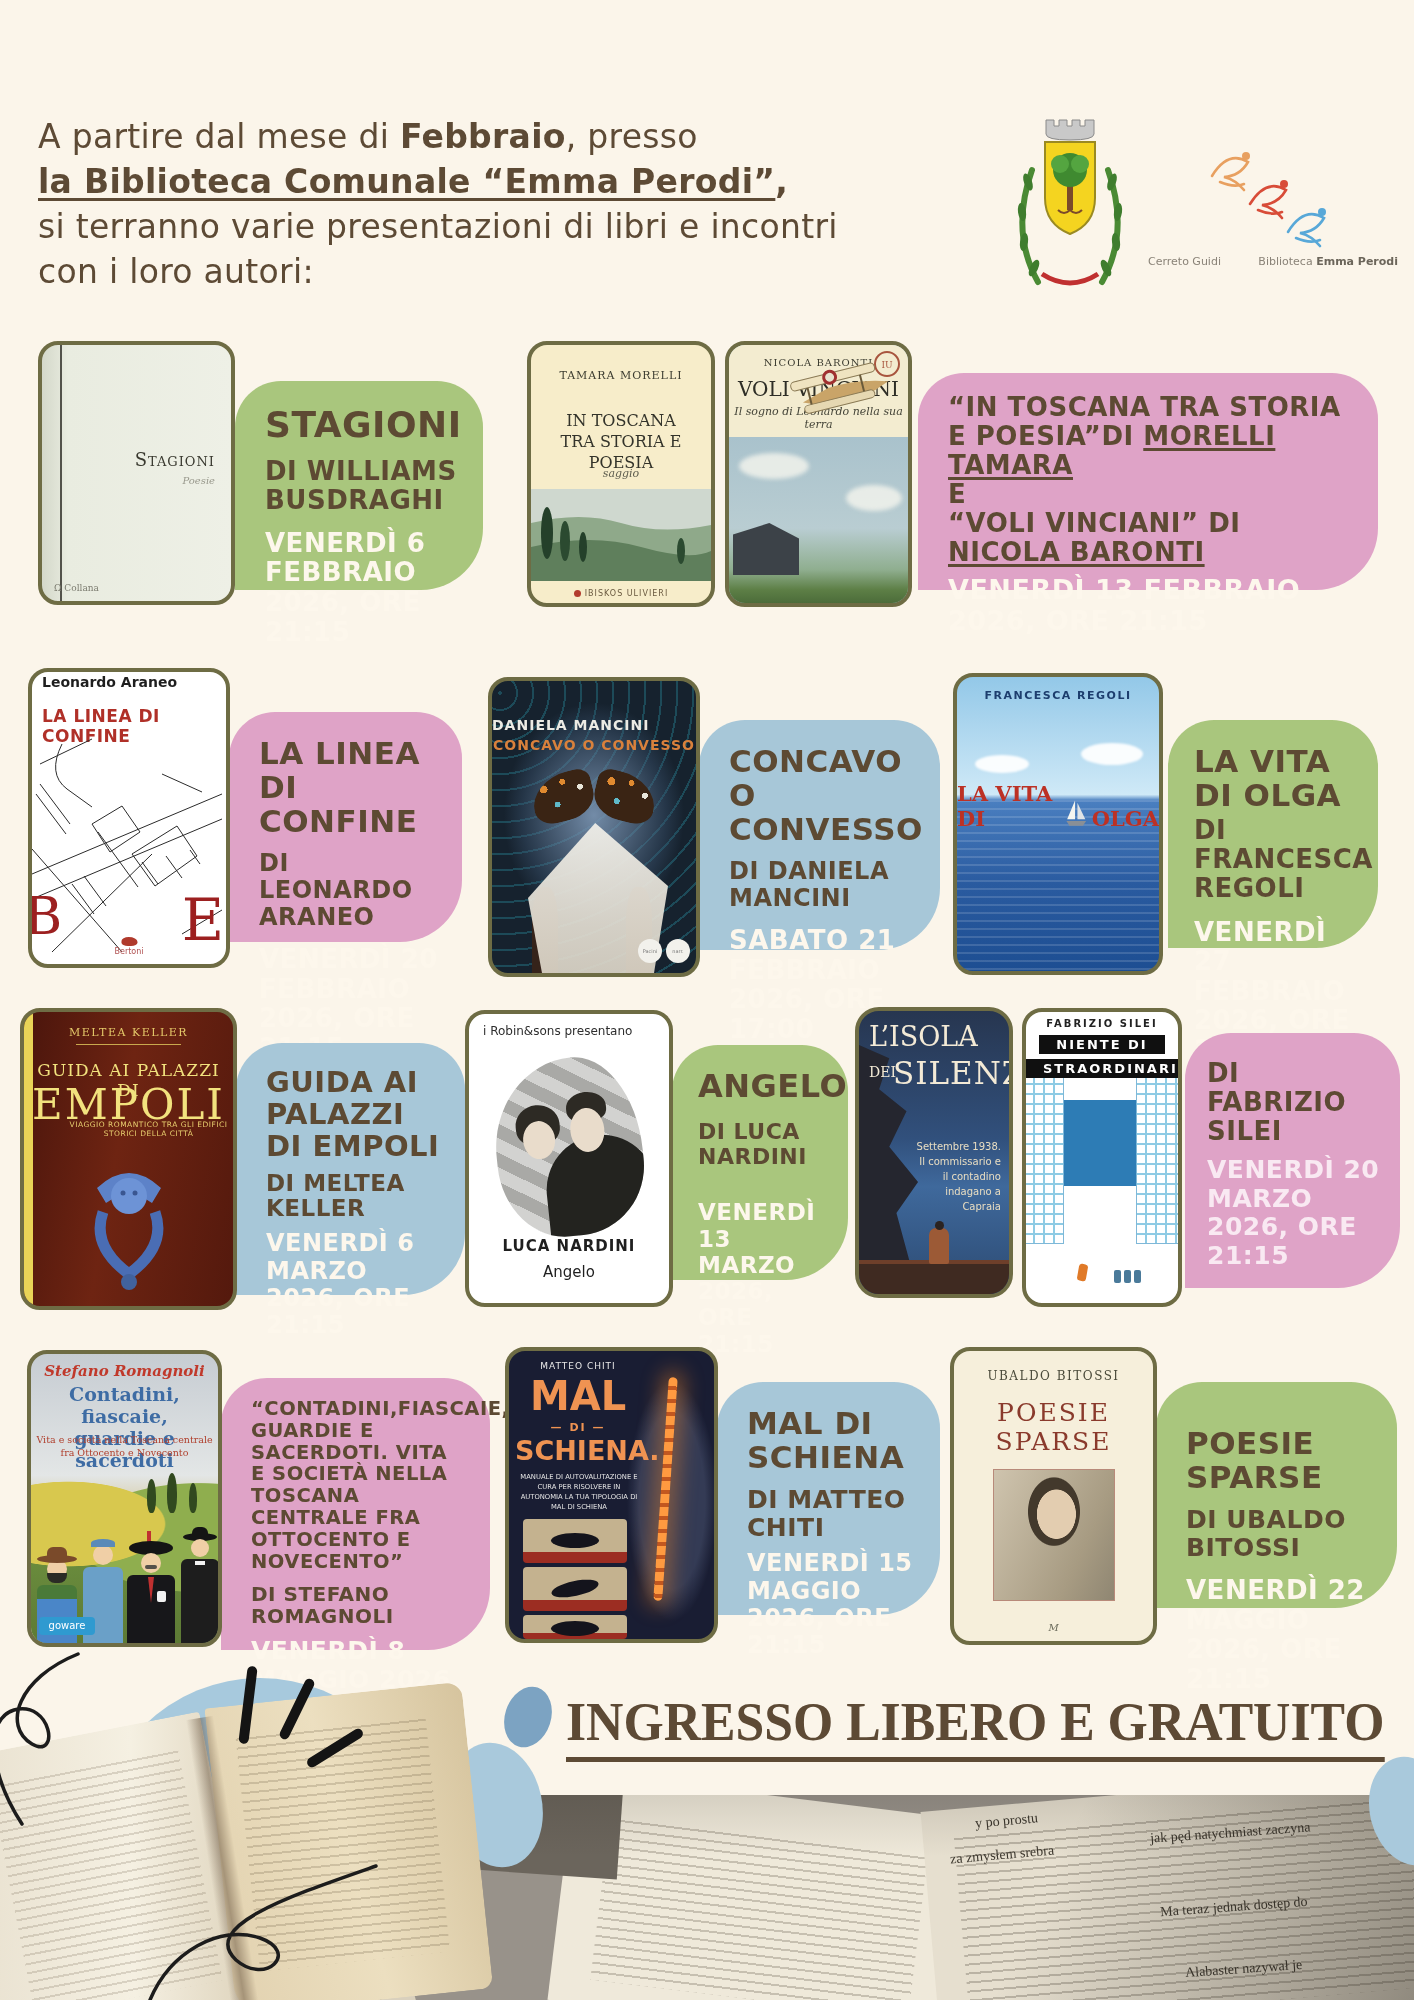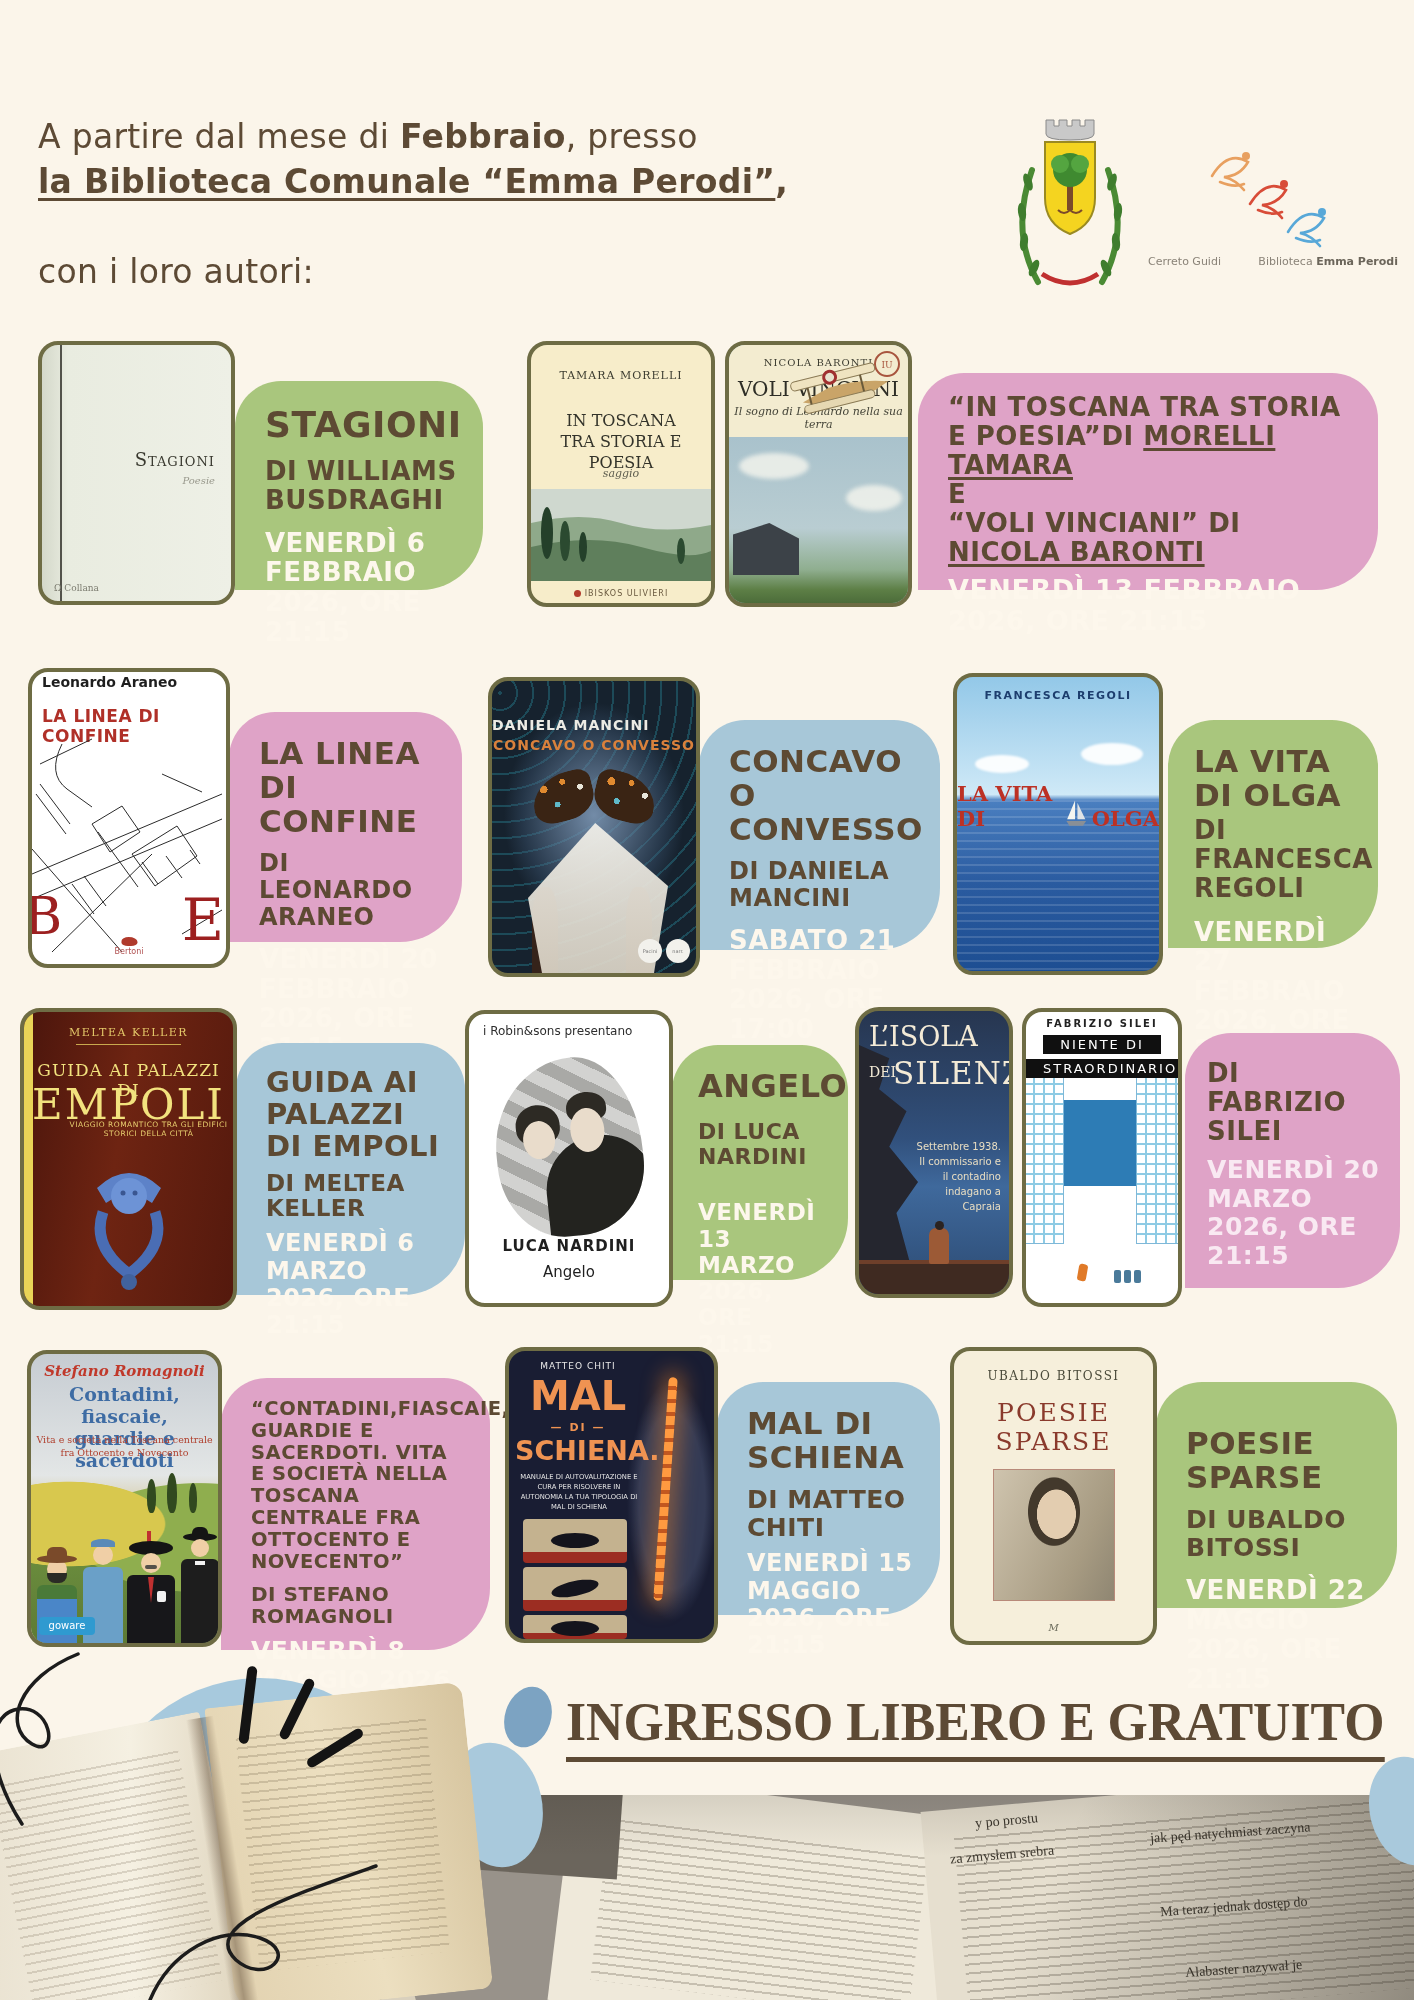--- a/index.html
+++ b/index.html
@@ -155,21 +155,21 @@
   .iso-ground{left:0;right:0;bottom:0;height:34px;background:#3f2a21;border-top:4px solid #6e3f2a;}
   .iso-fig-coat{left:70px;bottom:30px;width:20px;height:36px;background:#9c5a36;border-radius:7px 7px 2px 2px;}
   .iso-fig-head{left:76px;bottom:64px;width:9px;height:9px;border-radius:50%;background:#2b2320;}
   .iso-t1{left:10px;top:10px;font-family:"DejaVu Serif",serif;font-size:27px;color:#f3ead6;}
   .iso-t1 small{font-size:14px;}
   .iso-t2{left:34px;top:44px;font-family:"DejaVu Serif",serif;font-size:31px;letter-spacing:1px;color:#f3ead6;}
   .iso-sub{right:8px;top:128px;width:86px;text-align:right;font-size:10px;line-height:1.5;color:#e8ddc2;}
   #cov-niente{left:1022px;top:1008px;width:160px;height:299px;background:#fff;}
   .nie-auth{top:6px;width:100%;text-align:center;font-weight:700;font-size:10px;letter-spacing:2px;color:#222;}
   .nie-t{width:100%;text-align:center;}
-  .nie-t span{display:inline-block;background:#101010;color:#fff;font-weight:400;font-size:13px;
+  .nie-t span{display:inline-block;background:#101010;color:#fff;font-weight:700;font-size:13px;
      letter-spacing:2px;padding:2px 17px;}
   .nie-sky{left:0;right:0;top:88px;height:86px;background:#2d7cb5;}
   .nie-bld{top:62px;height:170px;background-color:#fff;border:1px solid #7fb8d8;
      background-image:repeating-linear-gradient(0deg,transparent 0 8px,#8ecbe4 8px 10px),
        repeating-linear-gradient(90deg,transparent 0 8px,#8ecbe4 8px 10px);}
   .nie-fig-o{left:34%;bottom:22px;width:9px;height:17px;background:#e07a28;border-radius:3px;transform:rotate(10deg);}
   .nie-cops{left:58%;bottom:20px;display:flex;gap:3px;}
   .nie-cops i{width:7px;height:13px;background:#4a7a9a;border-radius:2px;}
   #card-silei{left:1185px;top:1033px;width:215px;height:255px;padding:18px 16px 0 22px;}
   #card-silei .q{font-weight:800;font-size:18.5px;line-height:1.18;letter-spacing:.3px;}
@@ -281,21 +281,21 @@
   .frag{position:absolute;font-family:"Liberation Serif",serif;font-size:14px;color:#3c372e;white-space:nowrap;}
 </style>
 </head>
 <body>
 
 <div class="poster" data-name="event-poster">
 
   <div id="intro" data-name="intro-text">
     <span data-name="intro-line1"><span>A partire dal mese di </span><b>Febbraio</b><span>, presso</span></span><br>
     <span data-name="library-name"><b class="uline">la Biblioteca Comunale “Emma Perodi”</b><b>,</b></span><br>
-    <br>
+    <span data-name="intro-line3">si terranno varie presentazioni di libri e incontri</span><br>
     <span data-name="intro-line4">con i loro autori:</span>
   </div>
 
   <div id="crest" data-name="municipality-crest-icon">
     <svg width="124" height="182" viewBox="0 0 124 182">
       <rect x="40" y="14" width="44" height="7" fill="#b33" opacity=".7"></rect>
       <path d="M38 8 h8 v6 h5 v-6 h8 v6 h5 v-6 h8 v6 h5 v-6 h9 v14 q0 6 -24 6 t-24 -6 z" fill="#c9c9c9" stroke="#8a8a8a"></path>
       <path d="M37 30 h50 v56 q0 26 -25 36 q-25 -10 -25 -36 z" fill="#f4d420" stroke="#9a8a22" stroke-width="2"></path>
       <rect x="59" y="68" width="6" height="30" fill="#7a4a2a"></rect>
       <circle cx="62" cy="58" r="17" fill="#3f8a30"></circle>

